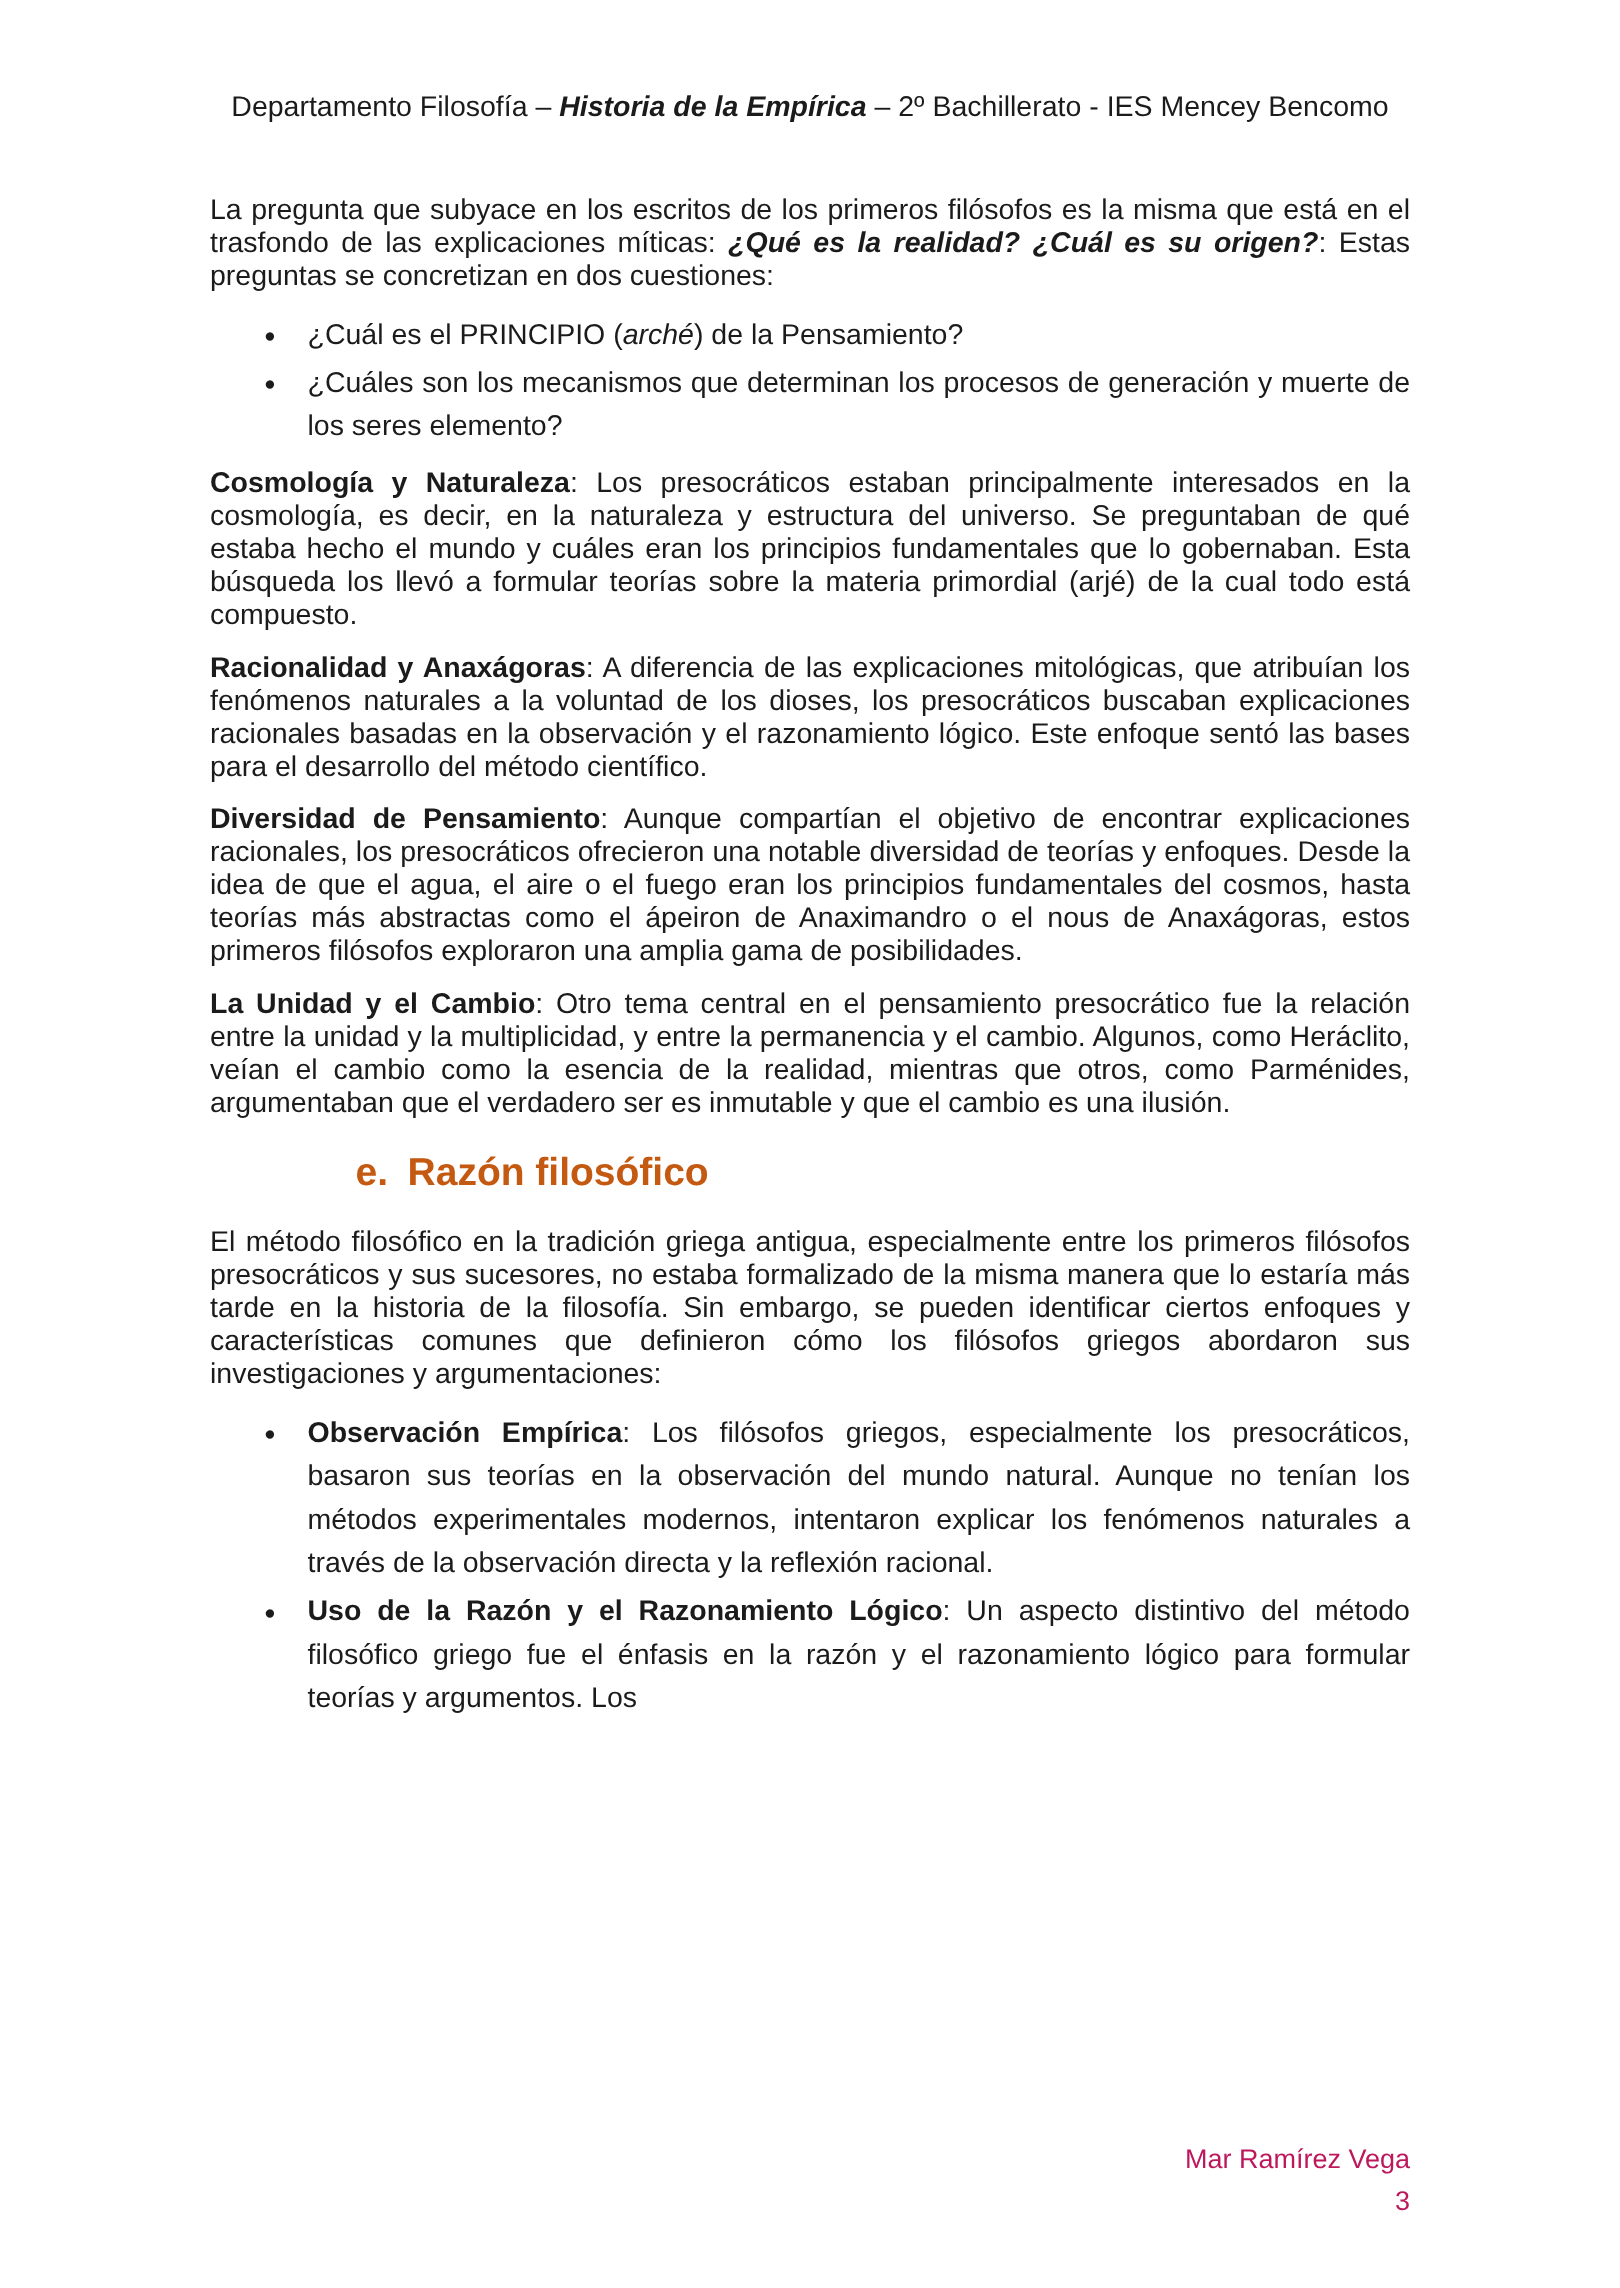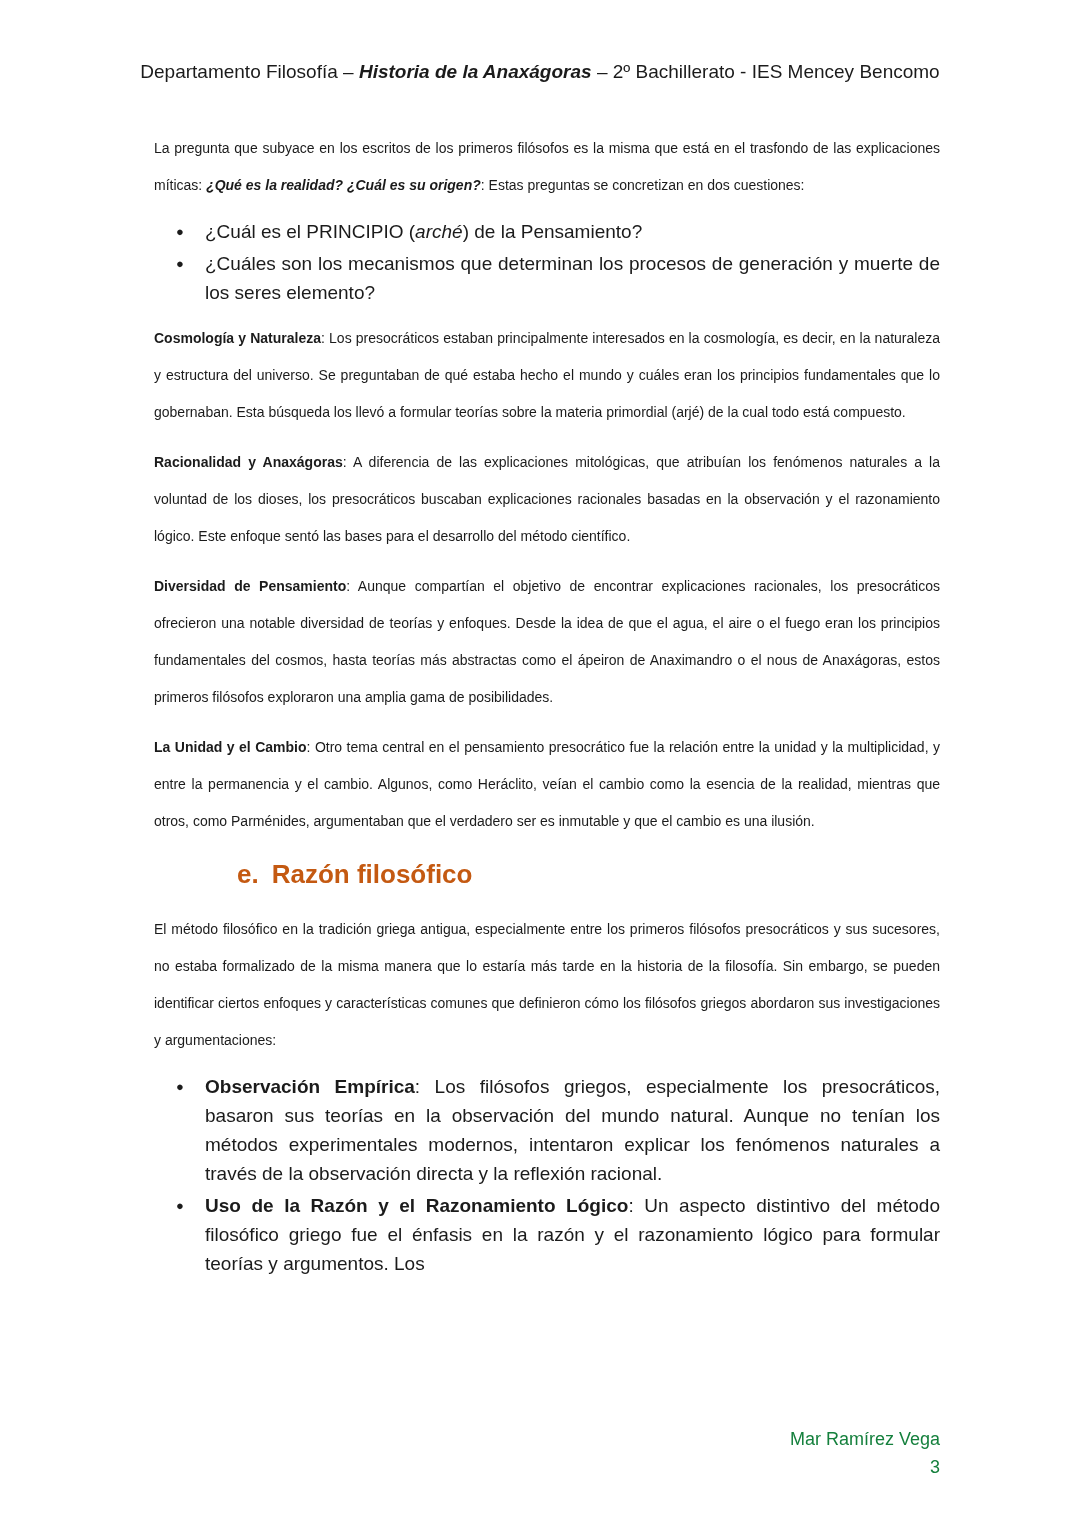--- a/index.html
+++ b/index.html
@@ -24,24 +24,24 @@
     text-align: center;
     font-size: 19px;
     line-height: 24px;
     margin-bottom: 46px;
     white-space: nowrap;
   }
   .bi { font-weight: bold; font-style: italic; }
   .b  { font-weight: bold; }
   .i  { font-style: italic; }
   p.body {
-    font-size: 14px;
-    line-height: 37px;
+    font-size: 19px;
+    line-height: 22px;
     text-align: justify;
-    margin: 0 0 13px 14px;
+    margin: 0 0 13px 0;
   }
   ul.bullets {
     list-style: none;
     margin: 0 0 13px 0;
     padding: 0;
   }
   ul.bullets li {
     position: relative;
     padding-left: 65px;
     font-size: 19px;
@@ -64,30 +64,30 @@
     margin: 18px 0 20px 97px;
   }
   h2.section-heading .sec-num { margin-right: 13px; }
   .footer {
     position: absolute;
     right: 140px;
     bottom: 44px;
     text-align: right;
     font-size: 18px;
     line-height: 28px;
-    color: #15803d;
+    color: #be185d;
   }
 </style>
 </head>
 <body>
 
 <div class="page">
   <div class="content">
 
-    <div class="doc-header"><span>Departamento Filosofía – </span><span class="bi">Historia de la Anaxágoras</span><span> – 2º Bachillerato - IES Mencey Bencomo</span></div>
+    <div class="doc-header"><span>Departamento Filosofía – </span><span class="bi">Historia de la Empírica</span><span> – 2º Bachillerato - IES Mencey Bencomo</span></div>
 
     <p class="body"><span>La pregunta que subyace en los escritos de los primeros filósofos es la misma que está en el trasfondo de las explicaciones míticas: </span><span class="bi">¿Qué es la realidad? ¿Cuál es su origen?</span><span>: Estas preguntas se concretizan en dos cuestiones:</span></p>
 
     <ul class="bullets">
       <li><span class="marker">●</span><span>¿Cuál es el PRINCIPIO (</span><span class="i">arché</span><span>) de la Pensamiento?</span></li>
       <li><span class="marker">●</span><span>¿Cuáles son los mecanismos que determinan los procesos de generación y muerte de los seres elemento?</span></li>
     </ul>
 
 
 

